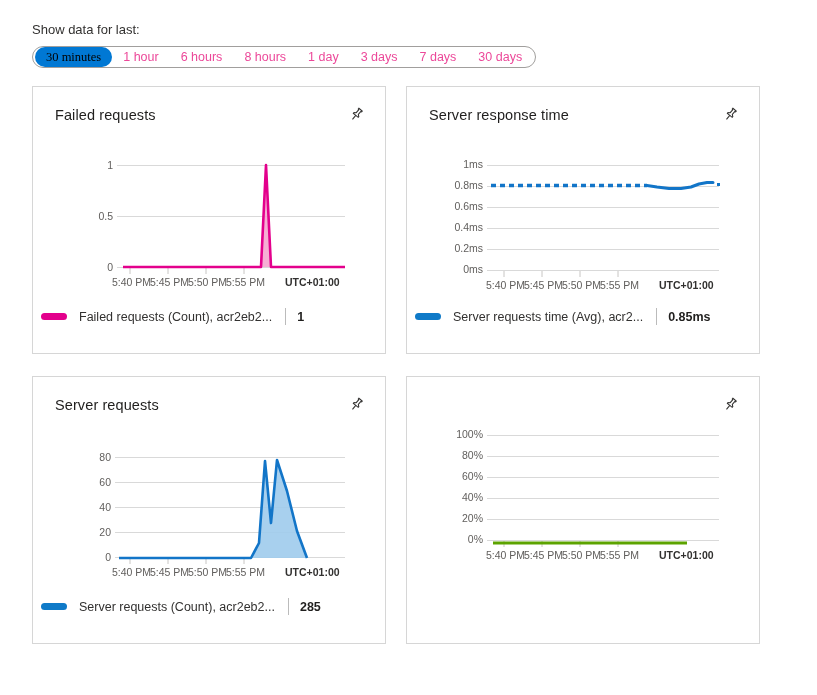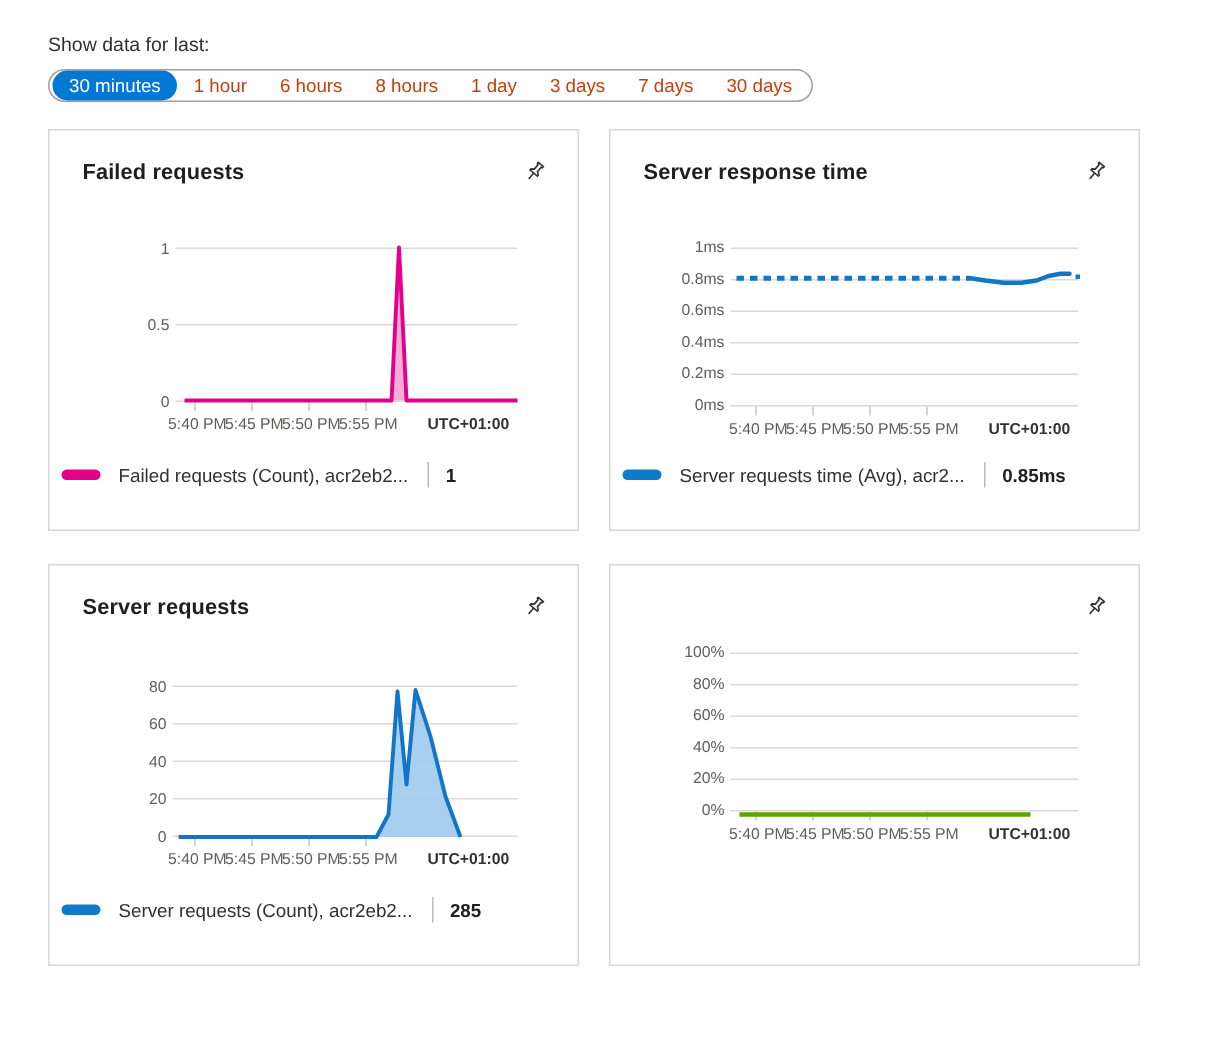--- a/index.html
+++ b/index.html
@@ -38,28 +38,29 @@
     height: 22px;
     padding: 0 2px;
     box-sizing: border-box;
   }
 
   .pill {
     font-size: 12.5px;
     line-height: 18px;
     padding: 1px 11px;
     border-radius: 11px;
-    color: #c2410c;
+    color: #ec4899;
     white-space: nowrap;
     cursor: pointer;
     user-select: none;
   }
   .pill.selected {
     background: #0078d4;
-    color: #ffffff;
+    color: #000000;
+    font-family: Liberation Serif, serif;
   }
 
   
   .grid {
     margin-top: 18px;
     display: grid;
     grid-template-columns: 354px 354px;
     grid-template-rows: 268px 268px;
     column-gap: 20px;
     row-gap: 22px;
@@ -68,21 +69,21 @@
   .card {
     border: 1px solid #d6d6d6;
     background: #ffffff;
     box-sizing: border-box;
     position: relative;
     padding: 18px 20px 0 22px;
   }
 
   .card-title {
     font-size: 14.5px;
-    font-weight: bold;
+    font-weight: normal;
     color: #201f1e;
     line-height: 20px;
     letter-spacing: 0.1px;
   }
 
   .pin-btn {
     position: absolute;
     top: 14px;
     right: 16px;
     width: 26px;

